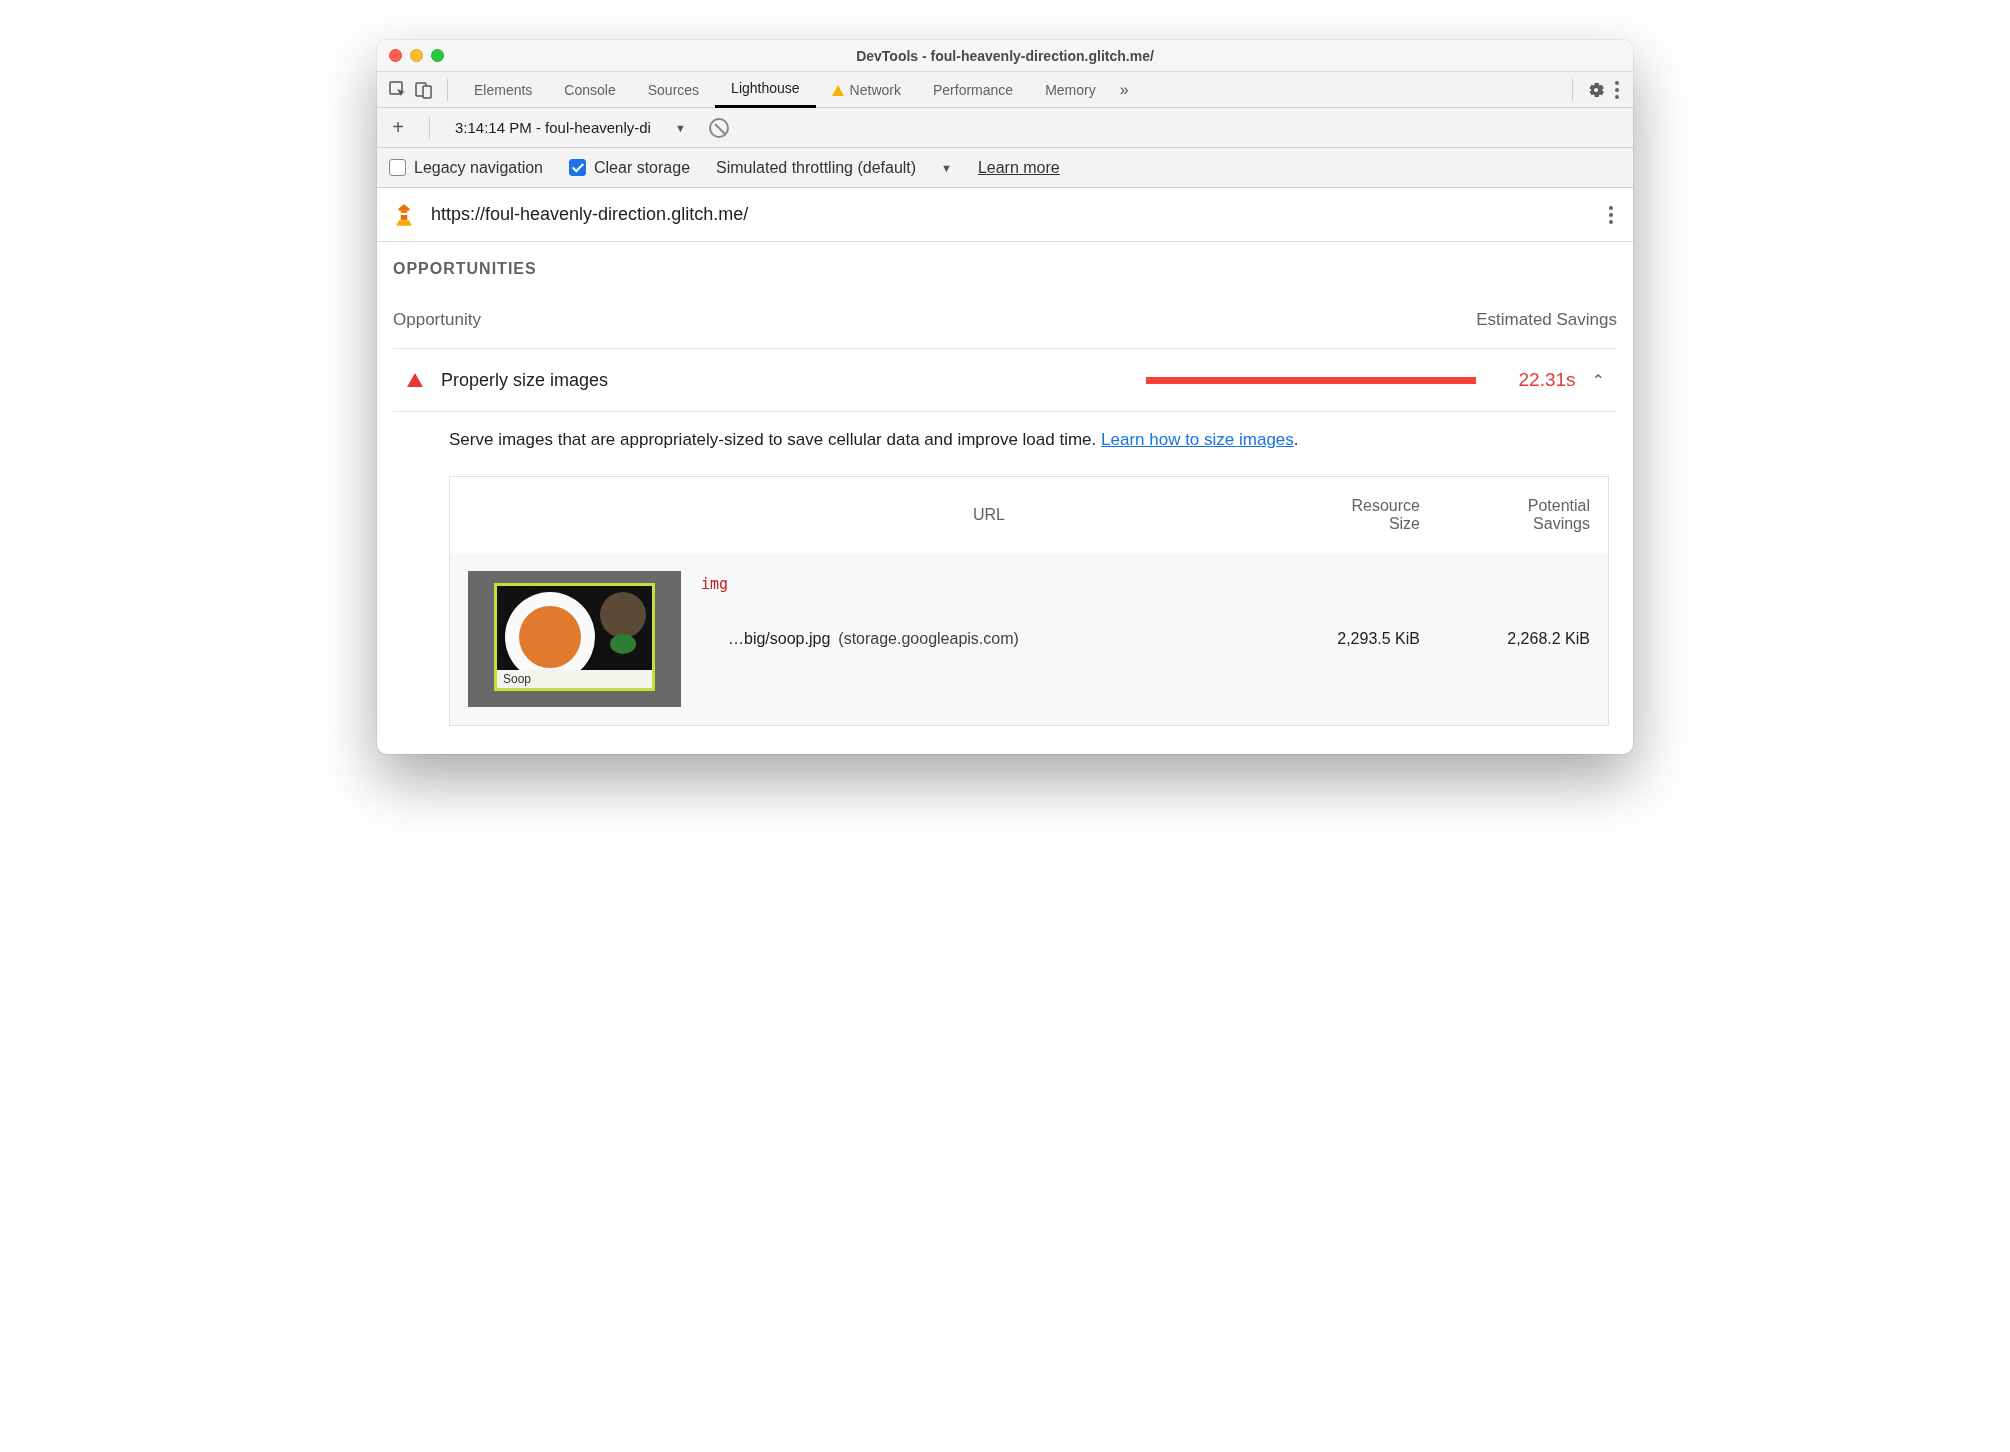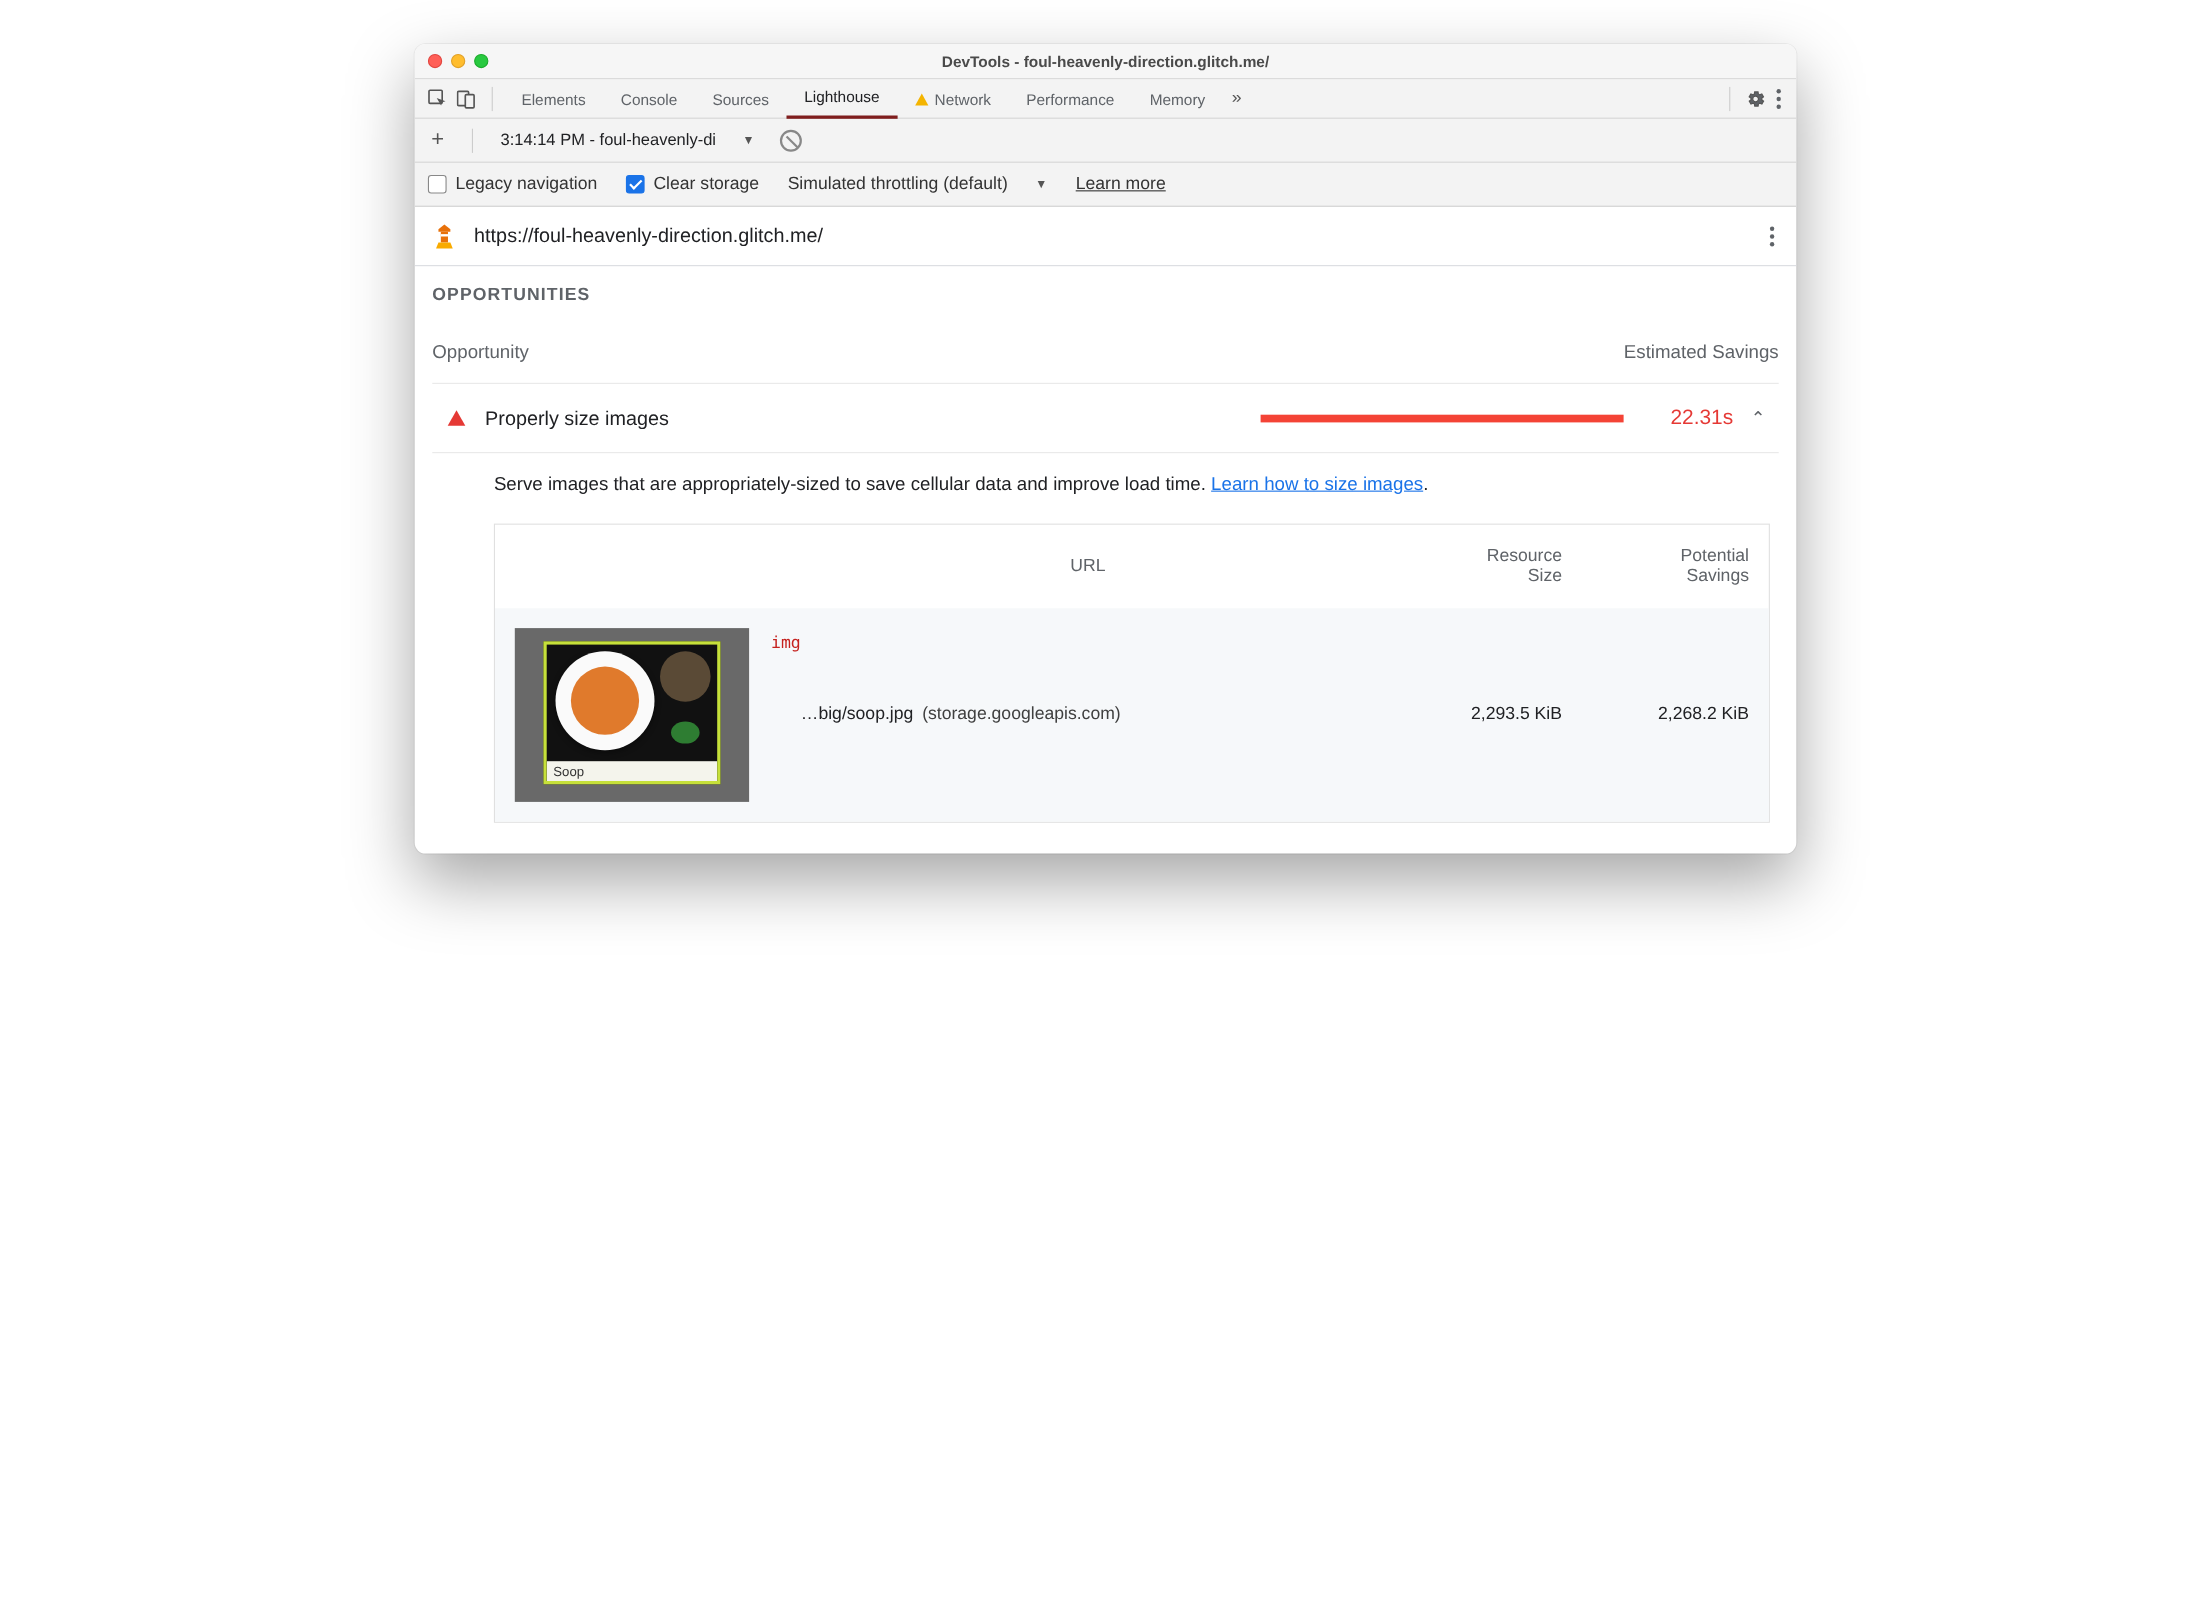--- a/index.html
+++ b/index.html
@@ -37,21 +37,21 @@
     border-bottom: 1px solid #d1d1d1;
     display: flex; align-items: center;
     padding: 0 8px;
     font-size: 14px; color: #555;
   }
   .tool-icon { width: 26px; height: 26px; display:flex; align-items:center; justify-content:center; cursor:pointer; }
   .tool-icon svg { stroke:#555; fill:none; stroke-width:1.5; }
   .vsep { width:1px; height:22px; background:#ccc; margin:0 10px; }
   .tabs { display:flex; gap: 0; }
   .tab { padding: 0 16px; height:36px; line-height:36px; cursor:pointer; color:#5f6368; }
-  .tab.active { color:#202124; border-bottom: 3px solid #7f1d1d; line-height:33px; font-weight:400;}
+  .tab.active { color:#202124; border-bottom: 3px solid #000000; line-height:33px; font-weight:400;}
   .tab.warn::before {
     content:""; display:inline-block; width:0;height:0;
     border-left:6px solid transparent;border-right:6px solid transparent;
     border-bottom:11px solid #f4b400; margin-right:6px; vertical-align:-1px;
   }
   .tabs-row .spacer { flex:1; }
   .more-chevron { font-size:16px; color:#555; cursor:pointer; padding:0 8px;}
   .gear-icon svg { fill:#5f6368; }
   .kebab { display:flex; flex-direction:column; gap:3px; padding:6px; cursor:pointer;}
   .kebab span { width:4px;height:4px;border-radius:50%;background:#5f6368;}
@@ -110,21 +110,21 @@
     margin: 8px 8px 0 56px;
     border:1px solid #e0e0e0;
     font-size:16px;
   }
   .res-head, .res-row { display:grid; grid-template-columns: 260px 1fr 170px 170px; align-items:center;}
   .res-head { color:#5f6368; padding:20px 18px; text-align:right;}
   .res-head .col-url { text-align:center;}
   .res-head .col-empty { text-align:left;}
   .res-row { background:#f6f8fa; padding:18px;}
   .thumb {
-    width:230px;height:158px;background:#696969;position:relative;
+    width:230px;height:136px;background:#696969;position:relative;
   }
   .thumb .inner {
     position:absolute; left:26px; top:12px; right:26px; bottom:16px;
     border:3px solid #c6e03a; background:#111; overflow:hidden;
   }
   .soupcard {
     position:absolute; left:0; right:0; bottom:-8px; height:26px;
     background:#f4f4ec; color:#333; font-size:12px; padding:2px 6px;
     font-family:Arial;
   }

